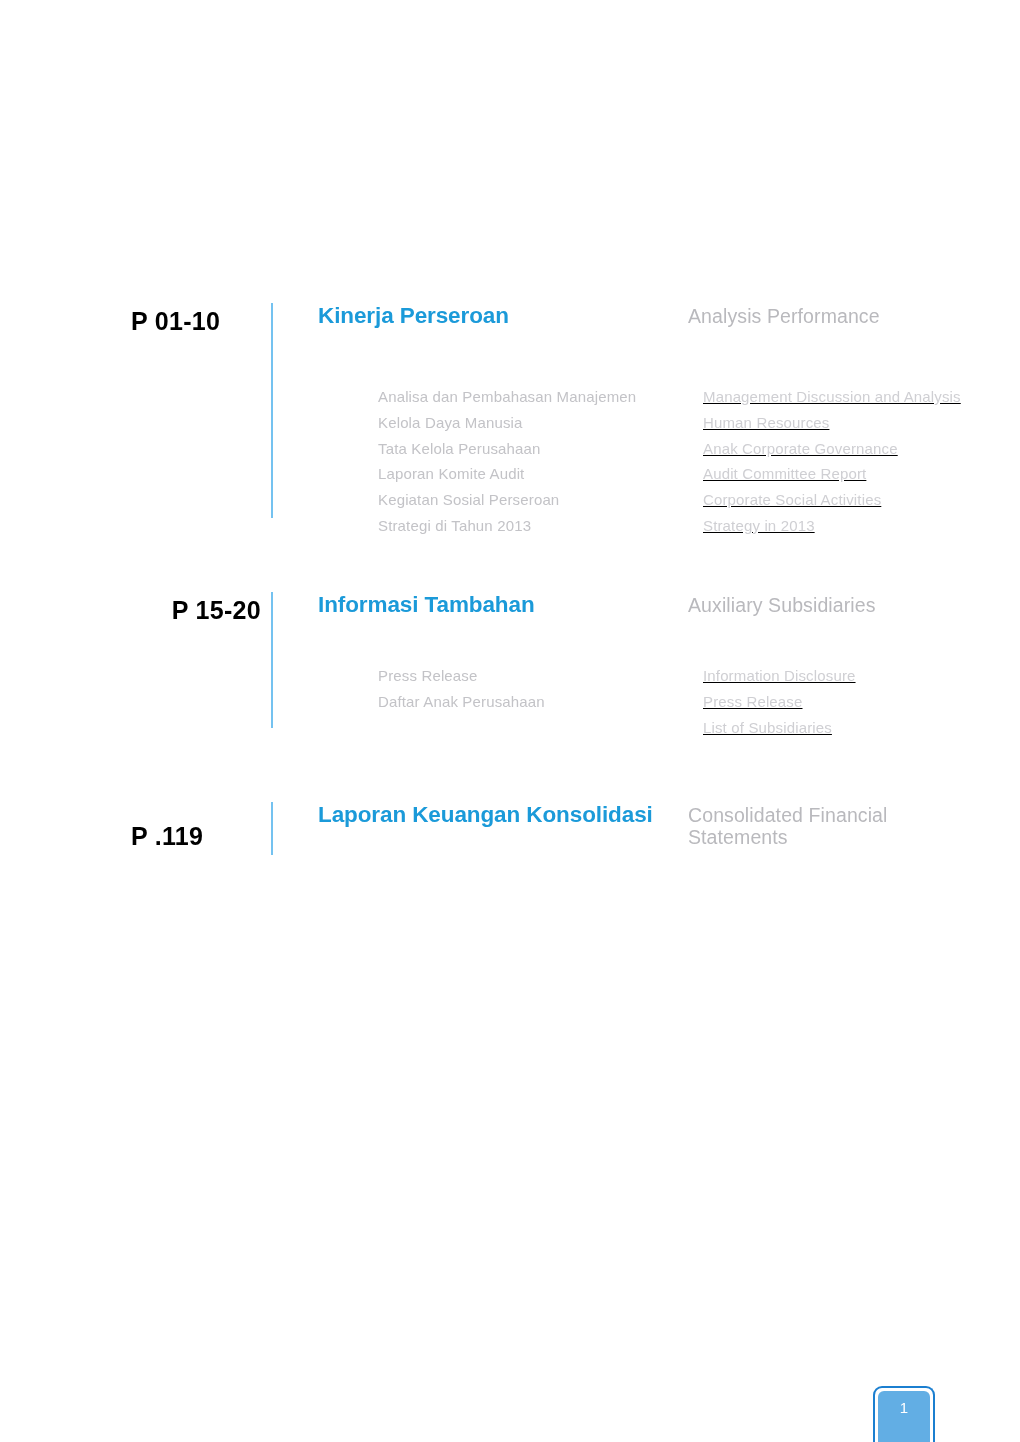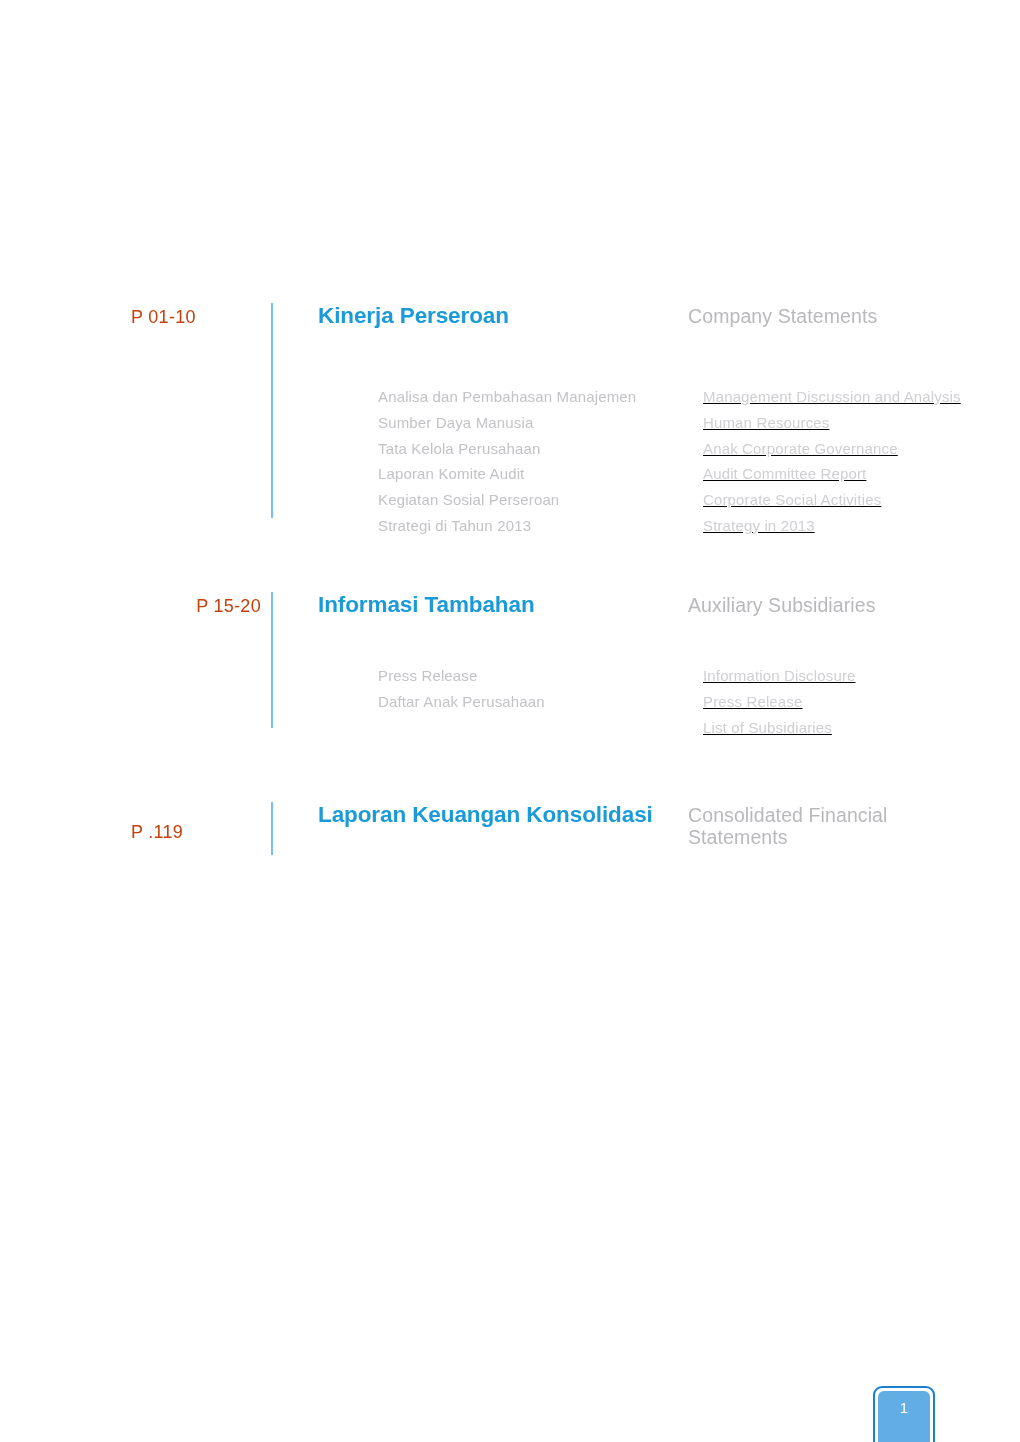--- a/index.html
+++ b/index.html
@@ -32,24 +32,24 @@
   .sec-1 { top: 303px; }
   .sec-2 { top: 592px; }
   .sec-3 { top: 802px; }
 
   
   .page-range {
     position: absolute;
     left: 131px;
     top: 0;
     width: 130px;
-    font-size: 18px;
-    font-weight: 400;
+    font-size: 25px;
+    font-weight: 700;
     letter-spacing: 0.3px;
-    color: #c2410c;
+    color: #000000;
     white-space: nowrap;
   }
   .sec-1 .page-range { top: 4px; }
   .sec-2 .page-range { top: 4px; text-align: right; }
   .sec-3 .page-range { top: 20px; }
 
   
   .divider {
     position: absolute;
     left: 271px;
@@ -148,25 +148,25 @@
 
 <div class="page">
 
   <div class="toc-section sec-1">
     <div class="page-range">P 01-10</div>
 
     <div class="divider"></div>
 
     <div class="title-id">Kinerja Perseroan</div>
 
-    <div class="title-en">Company Statements</div>
+    <div class="title-en">Analysis Performance</div>
 
     <ul class="subitems subitems-id">
       <li>Analisa dan Pembahasan Manajemen</li>
-      <li>Sumber Daya Manusia</li>
+      <li>Kelola Daya Manusia</li>
       <li>Tata Kelola Perusahaan</li>
       <li>Laporan Komite Audit</li>
       <li>Kegiatan Sosial Perseroan</li>
       <li>Strategi di Tahun 2013</li>
     </ul>
 
     <ul class="subitems subitems-en">
       <li>Management Discussion and Analysis</li>
       <li>Human Resources</li>
       <li>Anak Corporate Governance</li>

